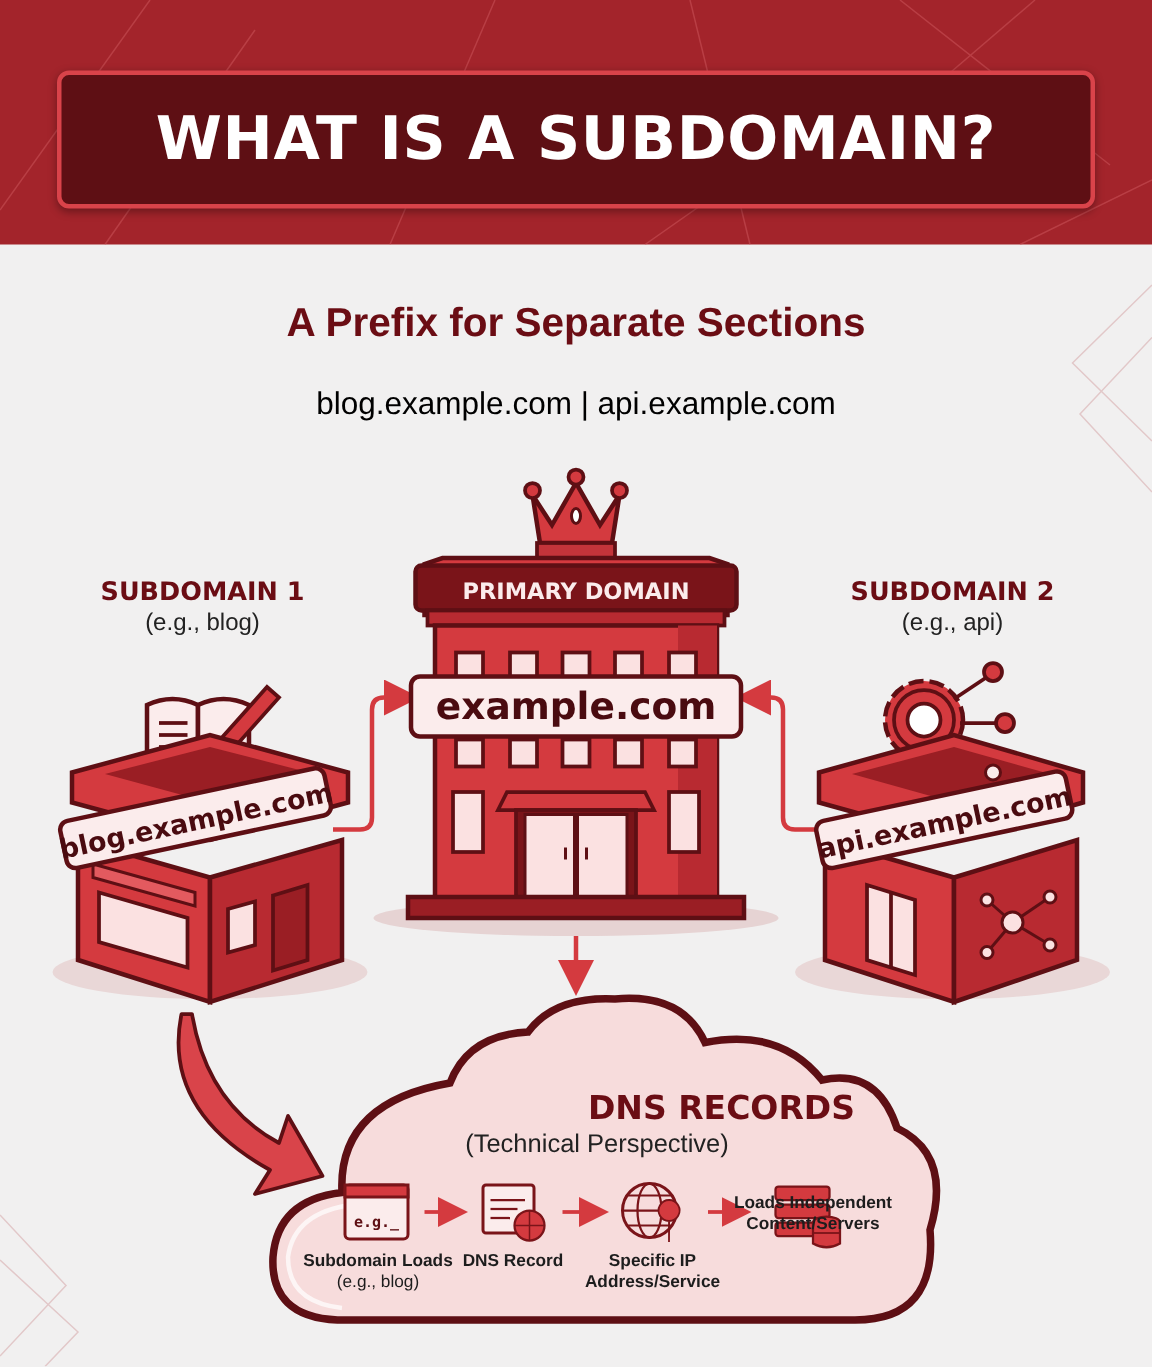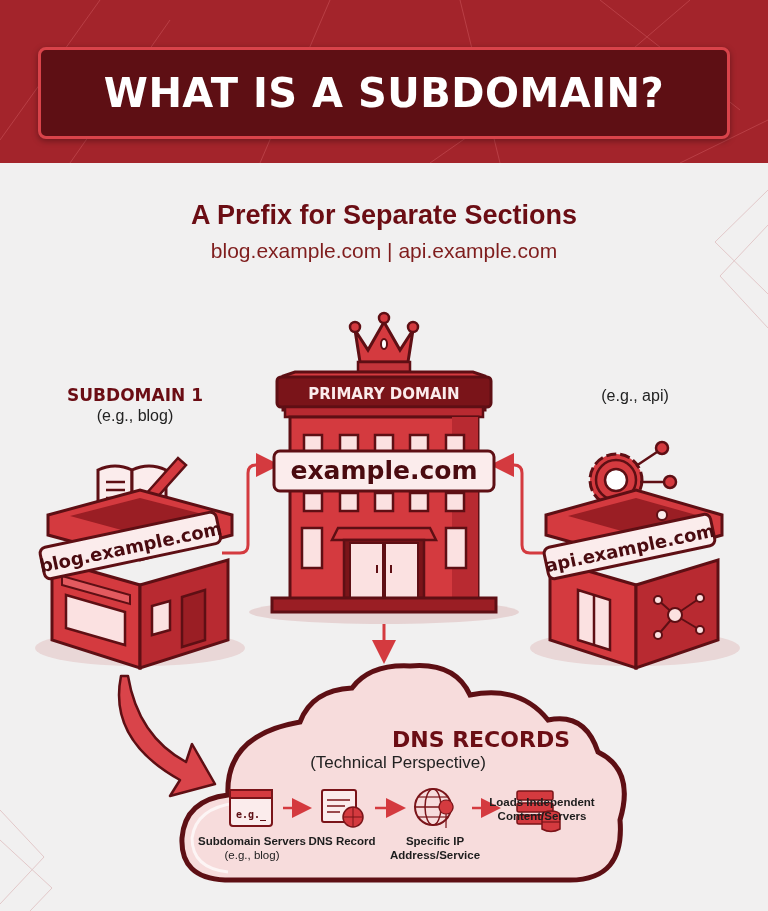--- a/index.html
+++ b/index.html
@@ -5,21 +5,21 @@
   * { box-sizing: border-box; margin: 0; padding: 0; }
   html, body { width: 768px; height: 911px; overflow: hidden; }
   body { background: #f1f0f0; font-family: "Liberation Sans", sans-serif; position: relative; }
 
   .header { position: absolute; left: 0; top: 0; width: 768px; height: 163px; background: #a3242b; overflow: hidden; }
   .header svg.deco { position: absolute; left: 0; top: 0; }
   .title-box { position: absolute; left: 38px; top: 47px; width: 692px; height: 92px; background: #5e0f14; border: 3px solid #d9434a; border-radius: 8px; display: flex; align-items: center; justify-content: center; box-shadow: 0 2px 6px rgba(0,0,0,0.35); }
   .title-text { color: #fff; font-family: "DejaVu Sans", sans-serif; font-weight: bold; font-size: 40px; letter-spacing: 0.5px; text-align: right; }
 
   .subtitle { position: absolute; left: 0; top: 200px; width: 768px; text-align: center; color: #6b0d14; font-family: Liberation Sans, sans-serif; font-weight: bold; font-size: 27px; }
-  .subline { position: absolute; left: 0; top: 239px; width: 768px; text-align: center; color: #7f1d1d; font-size: 21px; }
+  .subline { position: absolute; left: 0; top: 258px; width: 768px; text-align: center; color: #000000; font-size: 21px; }
 
   .label-block { position: absolute; text-align: center; }
   .label-title { color: #6b0d14; font-family: "DejaVu Sans", sans-serif; font-weight: bold; font-size: 17px; }
   .label-sub { color: #222; font-size: 16px; margin-top: 2px; }
 
   .art { position: absolute; left: 0; top: 0; }
 
   .plate-text { font-family: "DejaVu Sans", sans-serif; font-weight: bold; fill: #4a0b10; }
 
   .cloud-title { position: absolute; left: 190px; top: 727px; width: 380px; text-align: right; color: #6b0d14; font-family: "DejaVu Sans", sans-serif; font-weight: bold; font-size: 22px; }
@@ -60,20 +60,21 @@
 </svg>
 
 <div class="subtitle">A Prefix for Separate Sections</div>
 <div class="subline">blog.example.com | api.example.com</div>
 
 <div class="label-block" style="left:40px; top:385px; width:190px;">
   <div class="label-title">SUBDOMAIN 1</div>
   <div class="label-sub">(e.g., blog)</div>
 </div>
 <div class="label-block" style="left:540px; top:385px; width:190px;">
+  <div class="label-title">SUBDOMAIN 2</div>
   <div class="label-sub">(e.g., api)</div>
 </div>
 
 <svg class="art" width="768" height="911">
   <defs>
     <marker id="ah" markerWidth="8" markerHeight="8" refX="4" refY="4" orient="auto">
       <path d="M0,0 L8,4 L0,8 z" fill="#d43a3f"></path>
     </marker>
   </defs>
 
@@ -250,21 +251,21 @@
     <ellipse cx="551" cy="815" rx="9" ry="4" fill="#d43a3f" stroke="#7a1419" stroke-width="1.5"></ellipse>
     <path d="M542,815 L542,829 Q551,834 560,829 L560,815" fill="#d43a3f" stroke="#7a1419" stroke-width="1.5"></path>
     <line x1="542" y1="822" x2="560" y2="822" stroke="#7a1419" stroke-width="1.2"></line>
   </g>
 </svg>
 
 <div class="cloud-title">DNS RECORDS</div>
 <div class="cloud-sub">(Technical Perspective)</div>
 
 <div class="step" style="left:196px; top:834px; width:112px;">
-  <div class="step-label">Subdomain Servers</div>
+  <div class="step-label">Subdomain Loads</div>
   <div class="step-sub">(e.g., blog)</div>
 </div>
 <div class="step" style="left:302px; top:834px; width:80px;">
   <div class="step-label">DNS Record</div>
 </div>
 <div class="step" style="left:385px; top:834px; width:100px;text-align:center;">
   <div class="step-label">Specific IP</div>
   <div class="step-label">Address/Service</div>
 </div>
 <div class="step" style="left:482px; top:795px; width:120px;">

